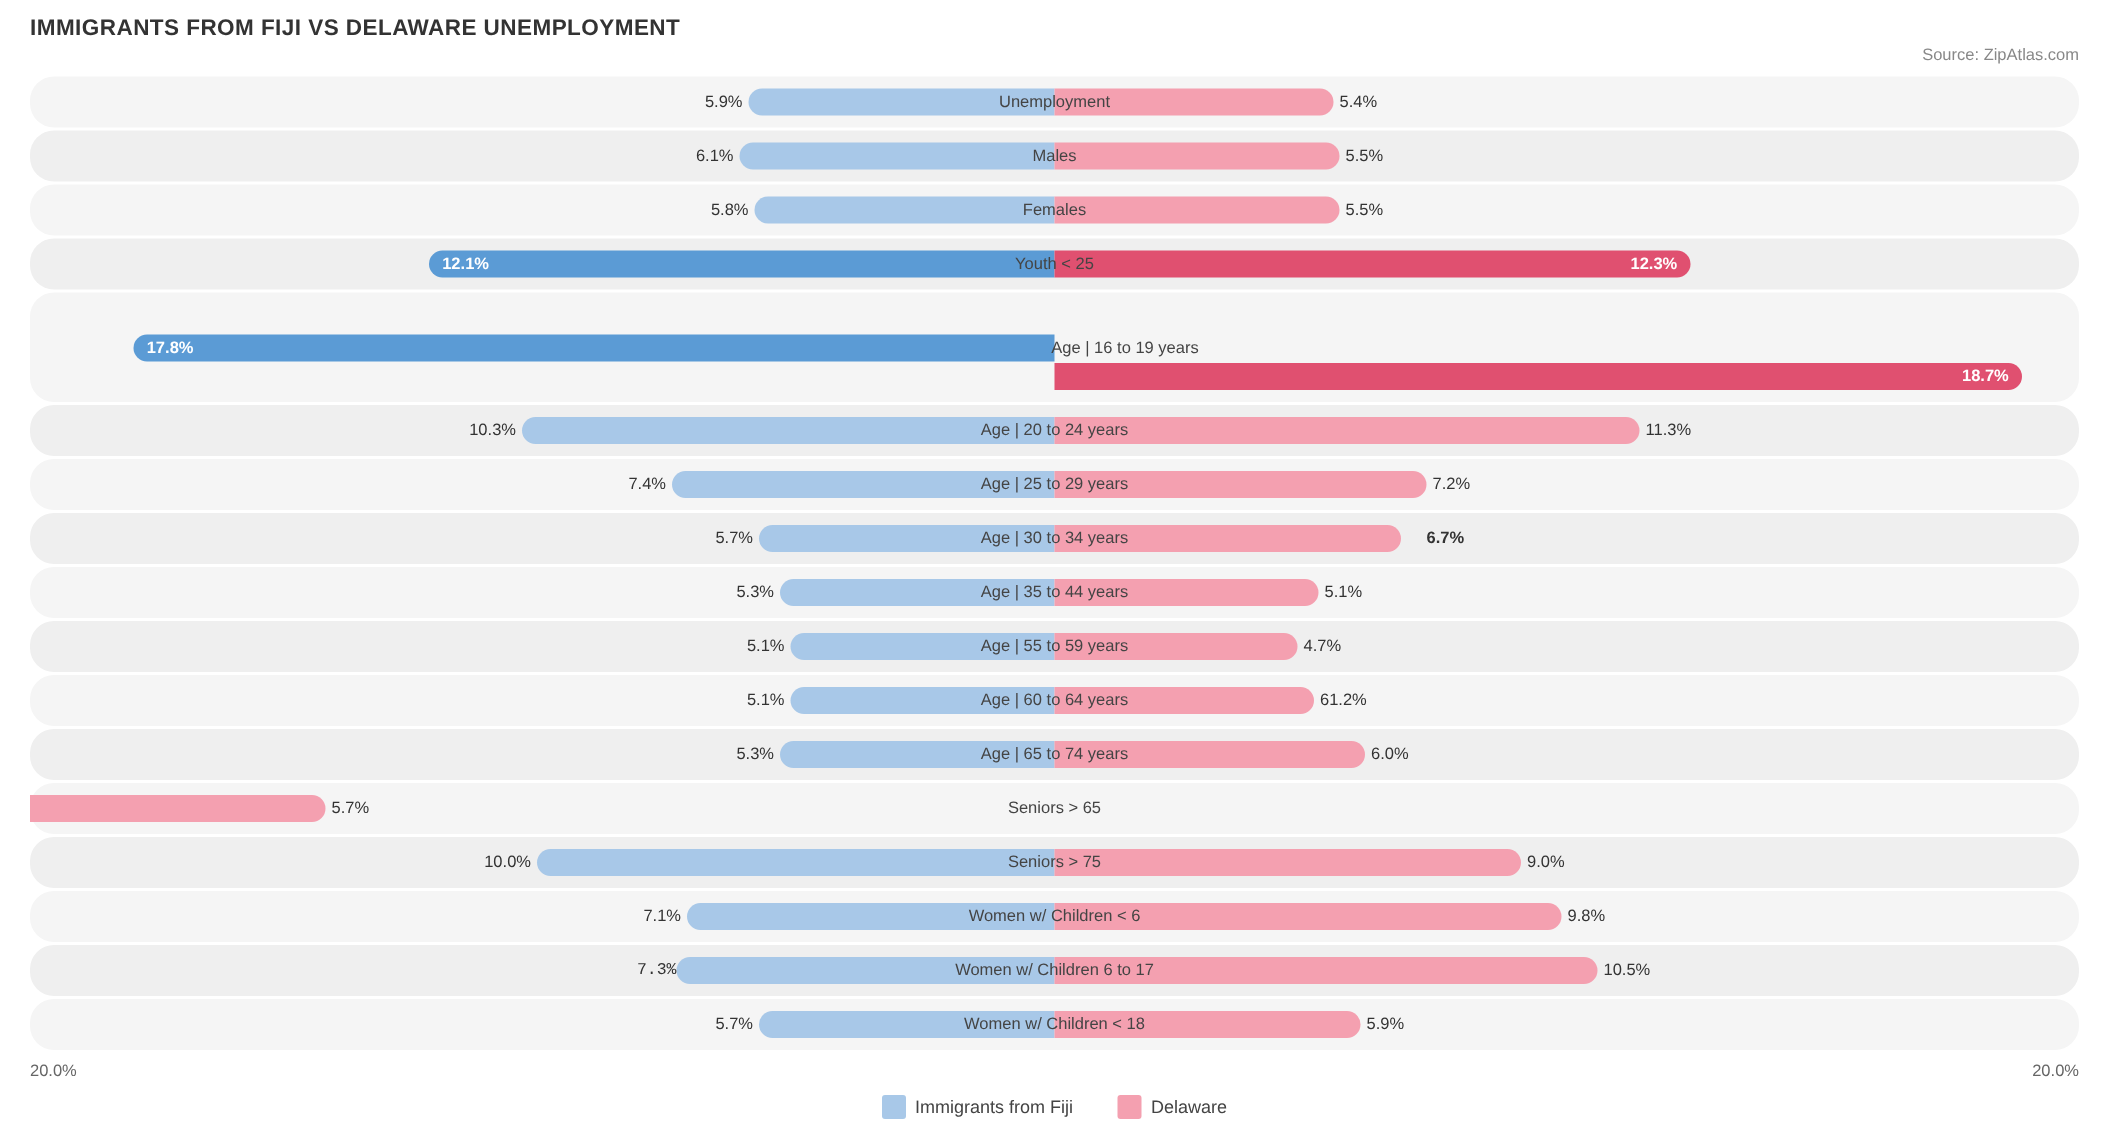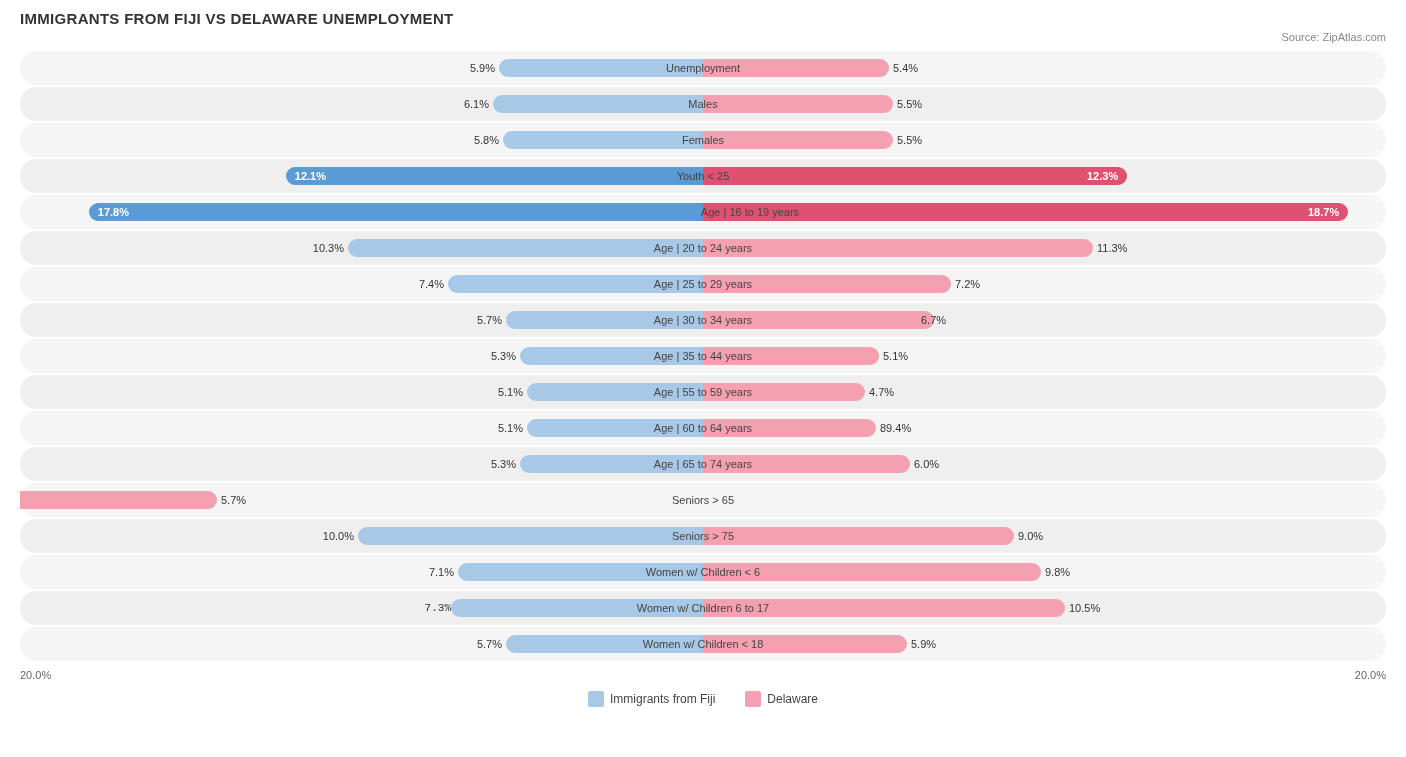--- a/index.html
+++ b/index.html
@@ -340,21 +340,21 @@
       <span style="
         position:absolute;
         right:618px;
         font-size:11px;
         color:#fff;
         white-space:nowrap;
         right:574px;
         font-weight:bold;
       ">17.8%</span>
     </div>
-    <div class="right-section" style="width:50%; height:28px; position:relative; display:flex; align-items:center;">
+    <div class="right-section" style="width:50%; height:28px; position:relative; display:flex; align-items:center;margin-top:39px;">
       <div style="
         position:absolute;
         left:0;
         height:18px;
         width:645px;
         background:#e05070;
         border-radius:0 9px 9px 0;
         display:flex;
         align-items:center;
       "></div>
@@ -522,25 +522,25 @@
         left:0;
         height:18px;
         width:231px;
         background:#f4a0b0;
         border-radius:0 9px 9px 0;
         display:flex;
         align-items:center;
       "></div>
       <span style="
         position:absolute;
-        left:218px;
-        font-size:11px;
-        color:#333;
-        white-space:nowrap;
-        font-weight:normal;
+        left:248px;
+        font-size:11px;
+        color:#333;
+        white-space:nowrap;
+        font-weight:bold;
         
       ">6.7%</span>
     </div>
     <div style="
       position:absolute;
       left:50%;
       transform:translateX(-50%);
       font-size:11px;
       color:#444;
       white-space:nowrap;
@@ -696,21 +696,21 @@
         align-items:center;
       "></div>
       <span style="
         position:absolute;
         left:177px;
         font-size:11px;
         color:#333;
         white-space:nowrap;
         font-weight:normal;
         
-      ">89.4%</span>
+      ">61.2%</span>
     </div>
     <div style="
       position:absolute;
       left:50%;
       transform:translateX(-50%);
       font-size:11px;
       color:#444;
       white-space:nowrap;
       z-index:10;
       pointer-events:none;

